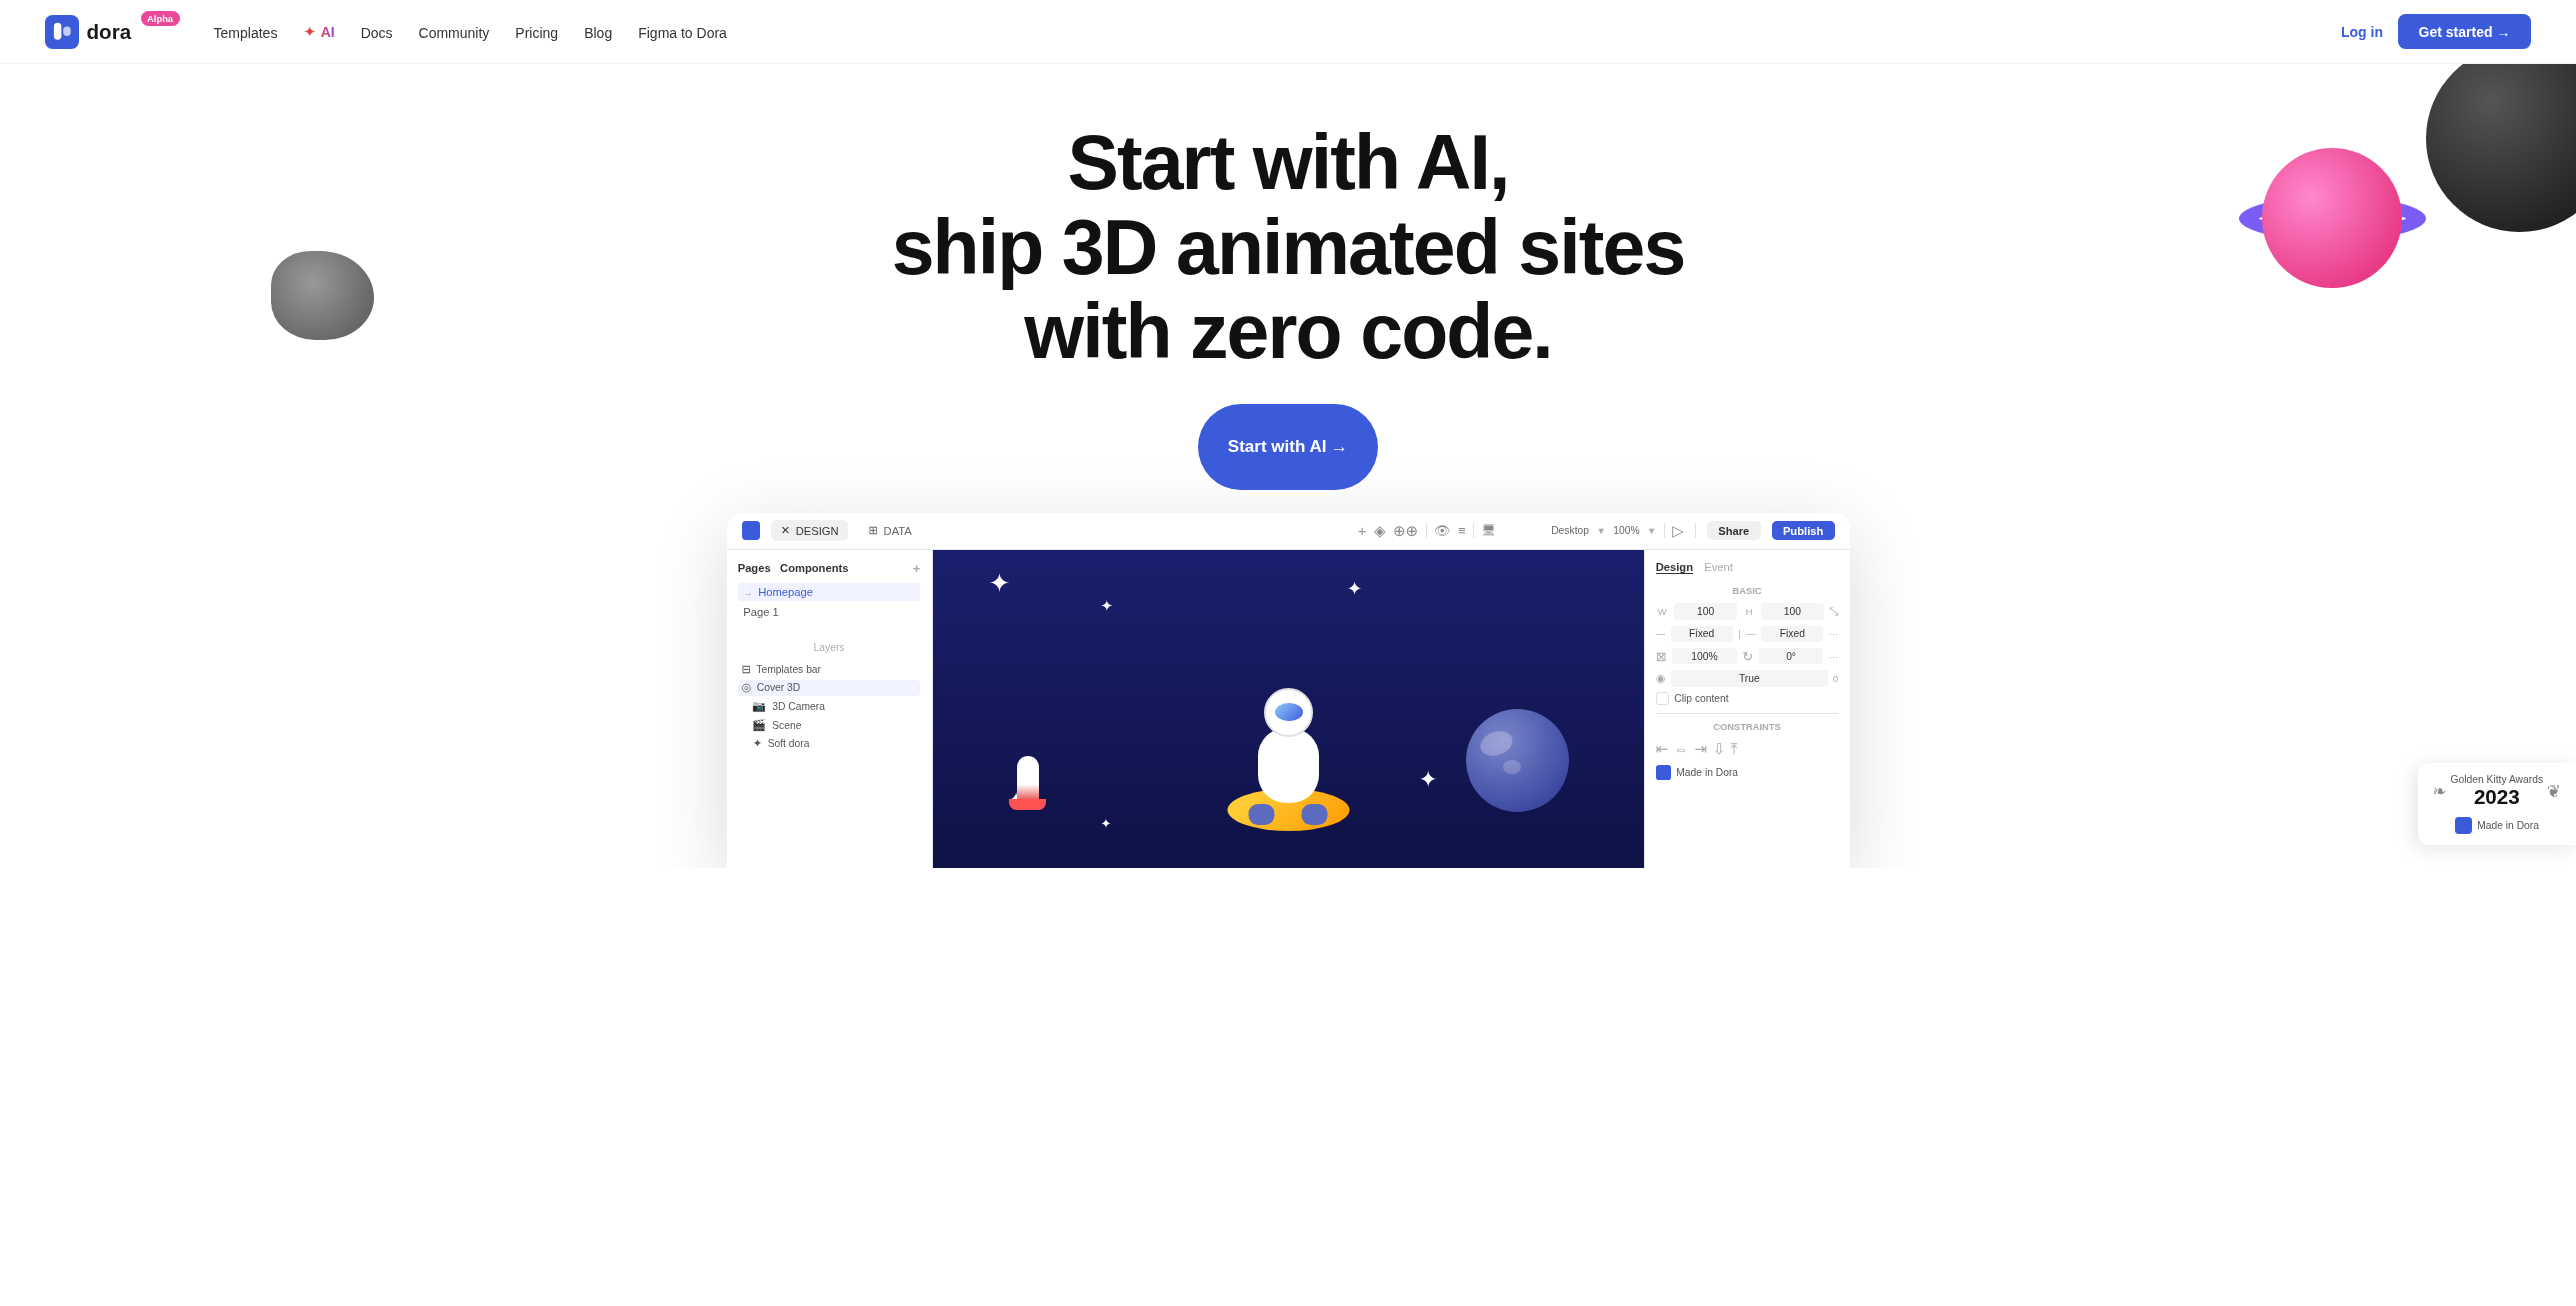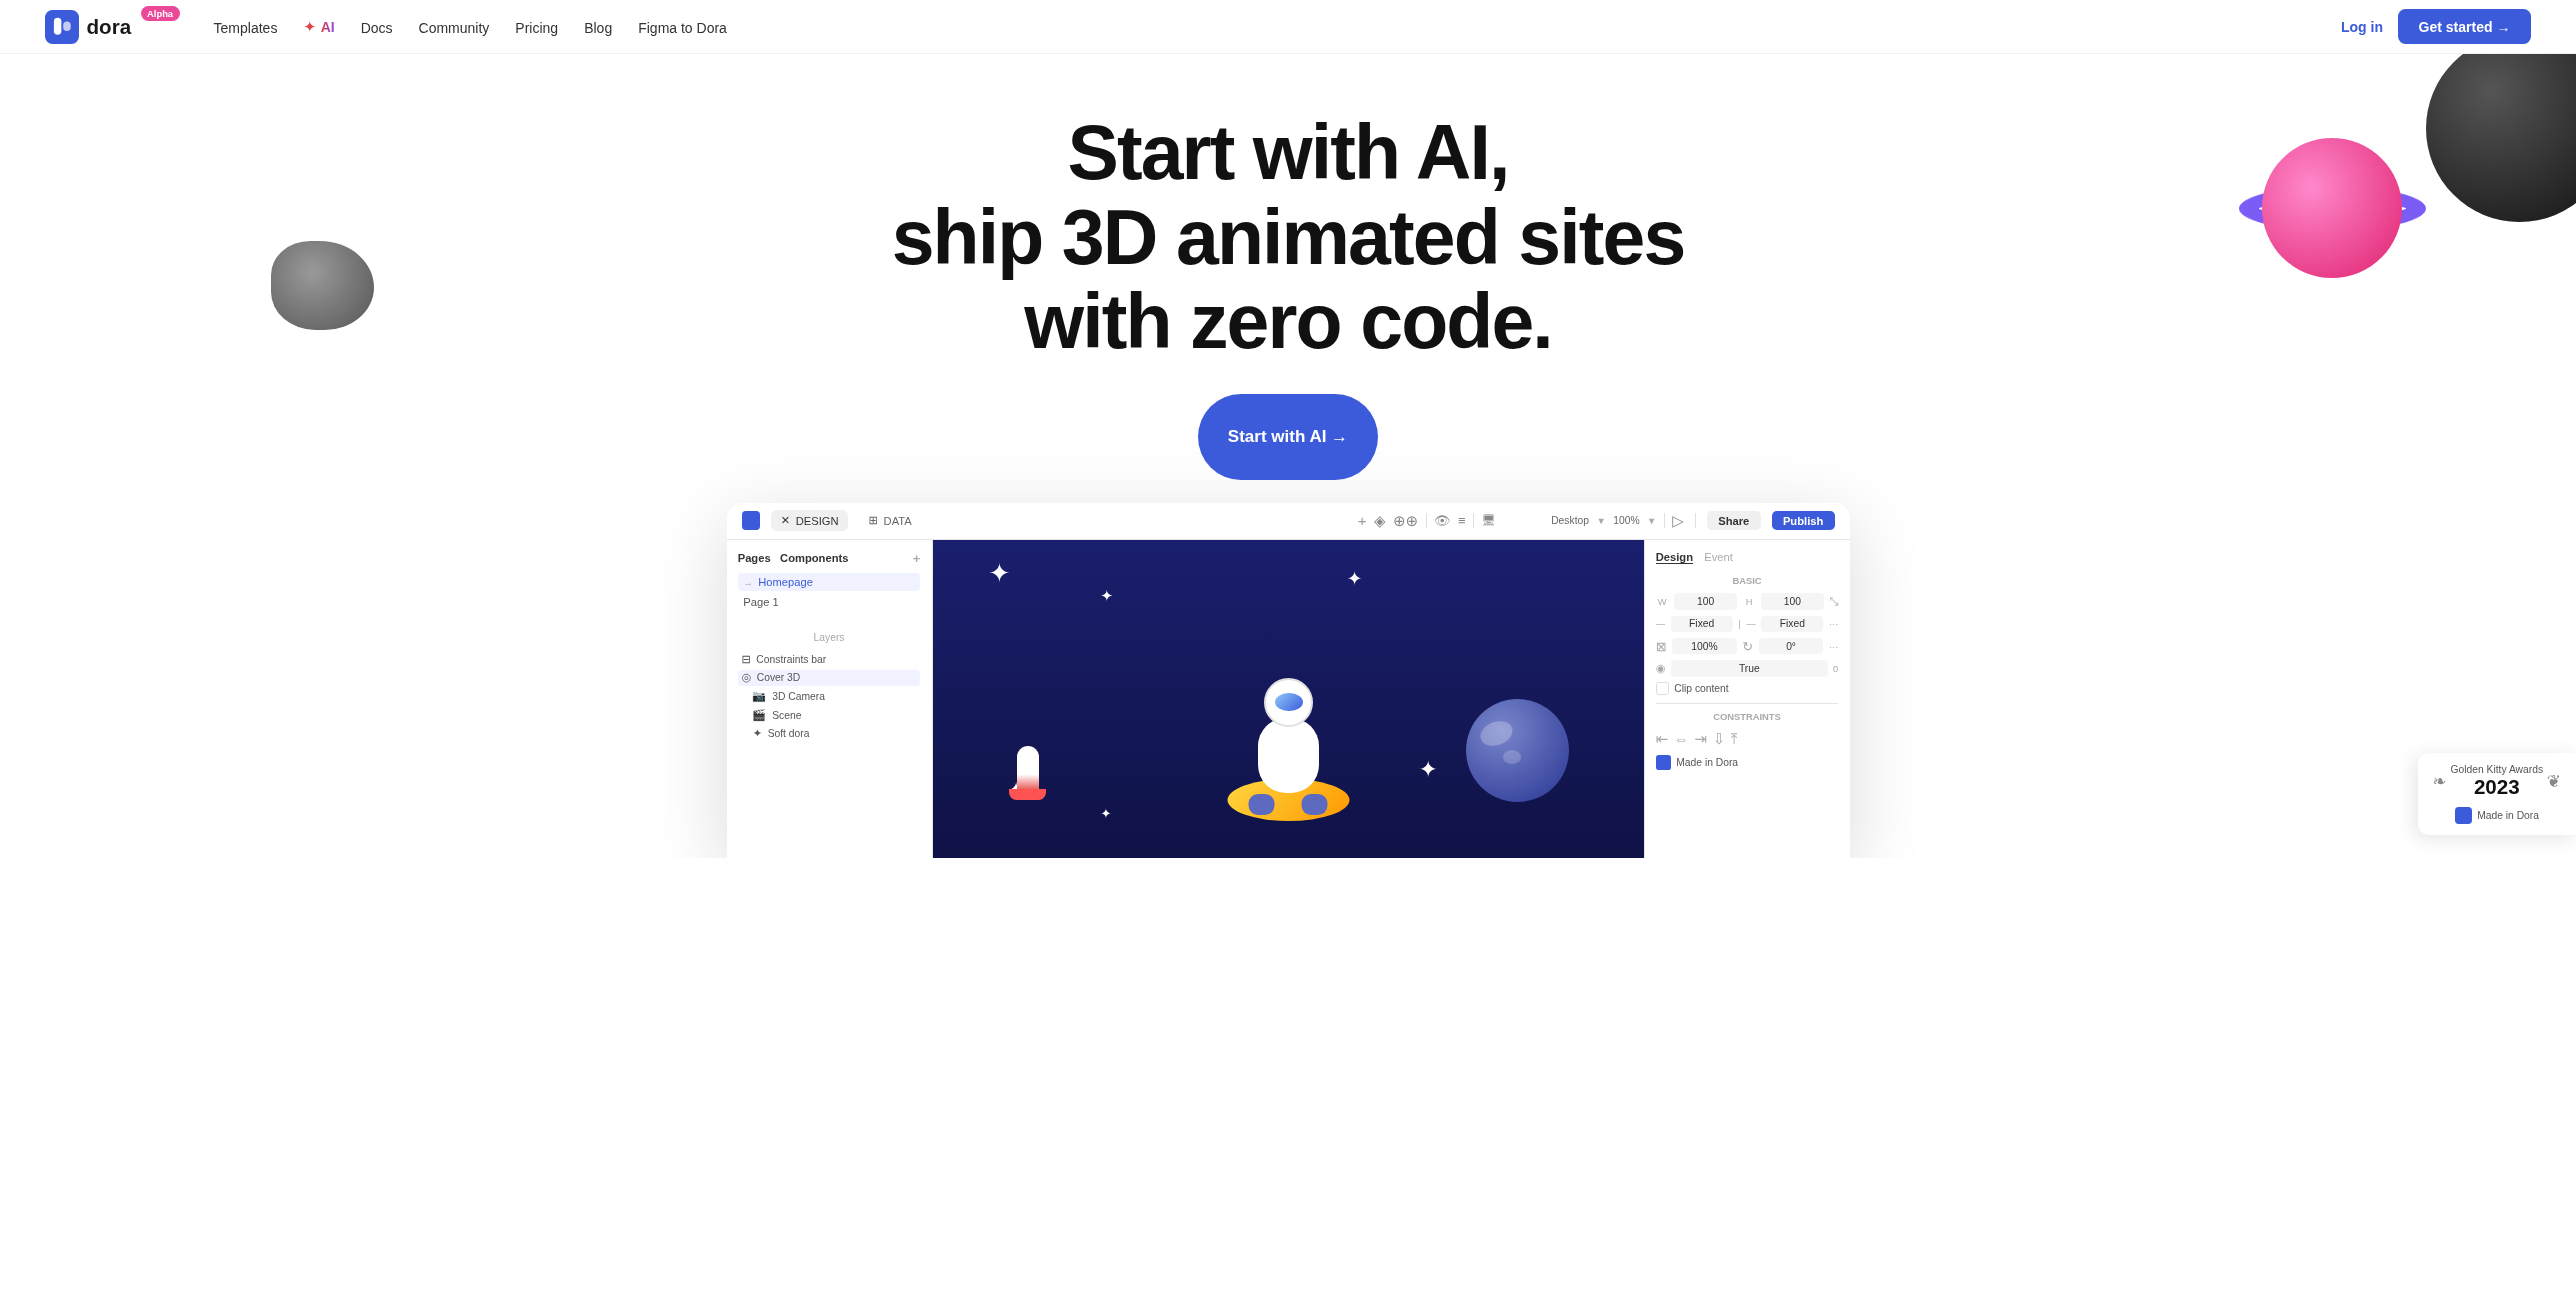--- a/index.html
+++ b/index.html
@@ -1,21 +1,21 @@
 <!DOCTYPE html>
 <html style="font-size:15px"><head>
   <meta charset="utf-8">
   <style>
     * { margin: 0; padding: 0; box-sizing: border-box; }
     body { font-family: -apple-system, BlinkMacSystemFont, 'Segoe UI', sans-serif; background: #fff; overflow-x: hidden; }
 
     
     nav {
       display: flex; align-items: center; justify-content: space-between;
-      padding: 0 45px; height: 54px; border-bottom: 0.9px solid #f0f0f0;
+      padding: 0 45px; height: 64px; border-bottom: 0.9px solid #f0f0f0;
       position: relative; z-index: 10; background: #fff;
     }
     .nav-left { display: flex; align-items: center; gap: 34px; }
     .logo { display: flex; align-items: center; gap: 7.5px; text-decoration: none; }
     .logo-icon {
       width: 34px; height: 34px; background: #3B5BDB; border-radius: 7.5px;
       display: flex; align-items: center; justify-content: center;
     }
     .logo-icon svg { width: 20.6px; height: 20.6px; }
     .logo-text { font-size: 20.6px; font-weight: 700; color: #1a1a1a; }
@@ -336,21 +336,21 @@
           <span>Homepage</span>
         </div>
         <div class="sidebar-page-item">
           <span>Page 1</span>
         </div>
 
         <div class="layers-section">
           <div class="sidebar-section-title">Layers</div>
           <div class="layer-item">
             <span class="layer-icon">⊟</span>
-            <span>Constraints bar</span>
+            <span>Templates bar</span>
           </div>
           <div class="layer-item selected">
             <span class="layer-icon">◎</span>
             <span>Cover 3D</span>
           </div>
           <div class="layer-item" style="padding-left:15px;">
             <span class="layer-icon">📷</span>
             <span>3D Camera</span>
           </div>
           <div class="layer-item" style="padding-left:15px;">

